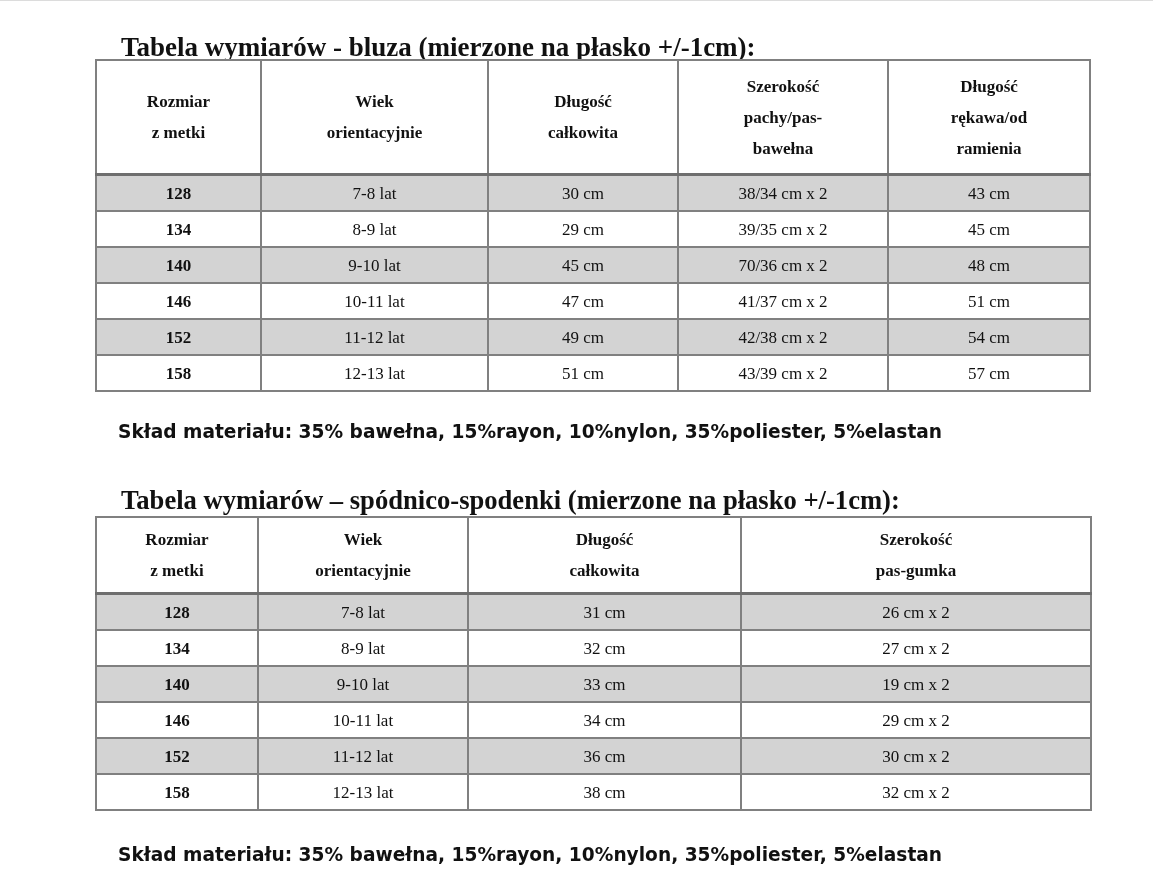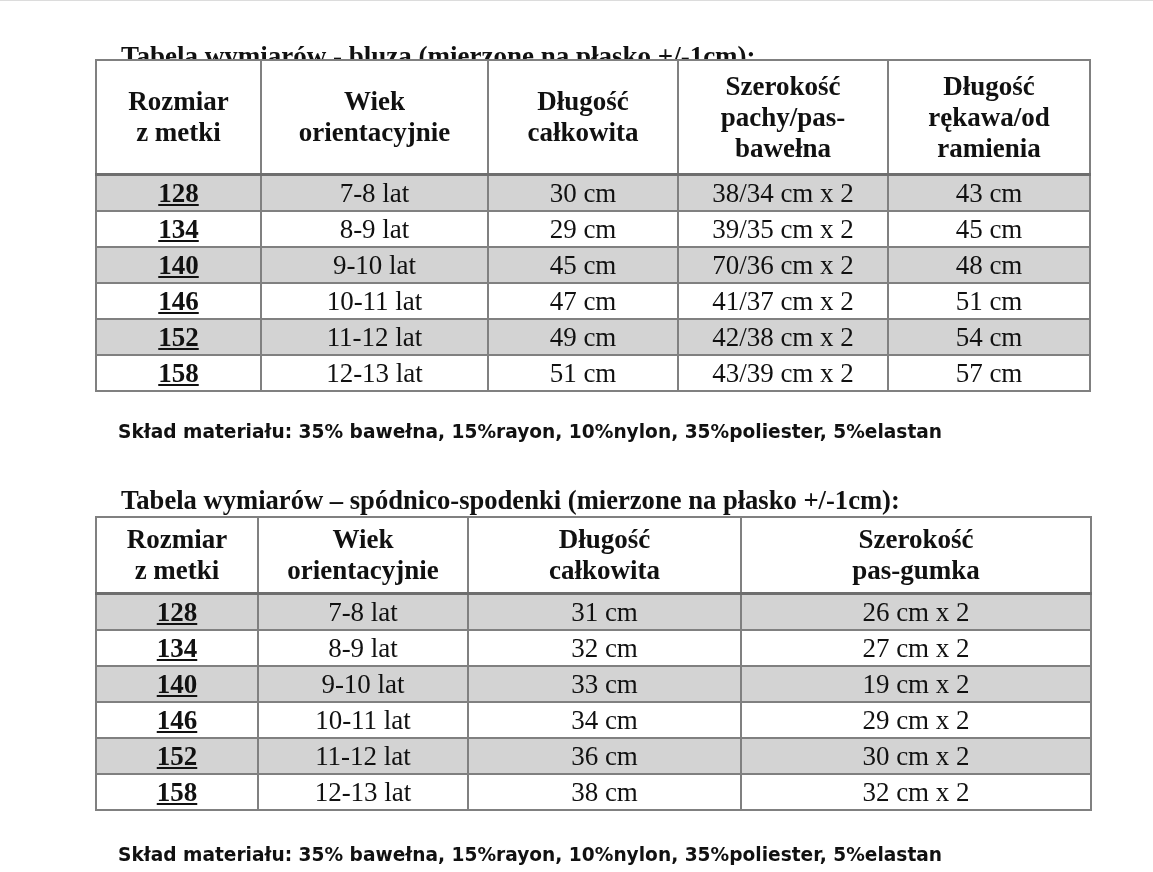--- a/index.html
+++ b/index.html
@@ -7,33 +7,33 @@
     width: 1153px; height: 872px; background: #ffffff;
     position: relative; overflow: hidden;
     font-family: "Liberation Serif", "DejaVu Serif", serif;
     color: #111;
   }
   .topline { position: absolute; left: 0; top: 0; width: 1153px; height: 1px; background: #dcdcdc; }
   .title {
     position: absolute; font-weight: bold; font-size: 27px; line-height: 30px;
     white-space: nowrap; color: #111;
   }
-  .title1 { left: 121px; top: 41px; }
+  .title1 { left: 121px; top: 32px; }
   .title2 { left: 121px; top: 485px; transform: scaleX(0.985); transform-origin: left top; }
   table.size {
     position: absolute; border-collapse: collapse; table-layout: fixed;
-    font-size: 27px; color: #111;
+    font-size: 17px; color: #111;
   }
   table.size td, table.size th {
     border: 2px solid #808080; text-align: center; padding: 0; vertical-align: middle;
   }
   table.size th { font-weight: bold; line-height: 31px; background: #fff; }
   table.size thead tr { border-bottom: 3px solid #6e6e6e; }
   table.size td { line-height: 33px; height: 34px; }
-  table.size td.size-cell { font-weight: bold; text-decoration: underline; }
+  table.size td.size-cell { font-weight: bold; }
   table.size tr.shaded td { background: #d3d3d3; }
   #t1 { left: 95px; top: 59px; width: 994px; }
   #t1 thead th { height: 112px; }
   #t2 { left: 95px; top: 516px; width: 995px; }
   #t2 thead th { height: 74px; }
   .composition {
     position: absolute; left: 118px; font-family: "DejaVu Sans", "Liberation Sans", sans-serif;
     font-weight: bold; font-size: 20px; line-height: 24px; white-space: nowrap; color: #111;
     transform: scaleX(0.93); transform-origin: left top;
   }

